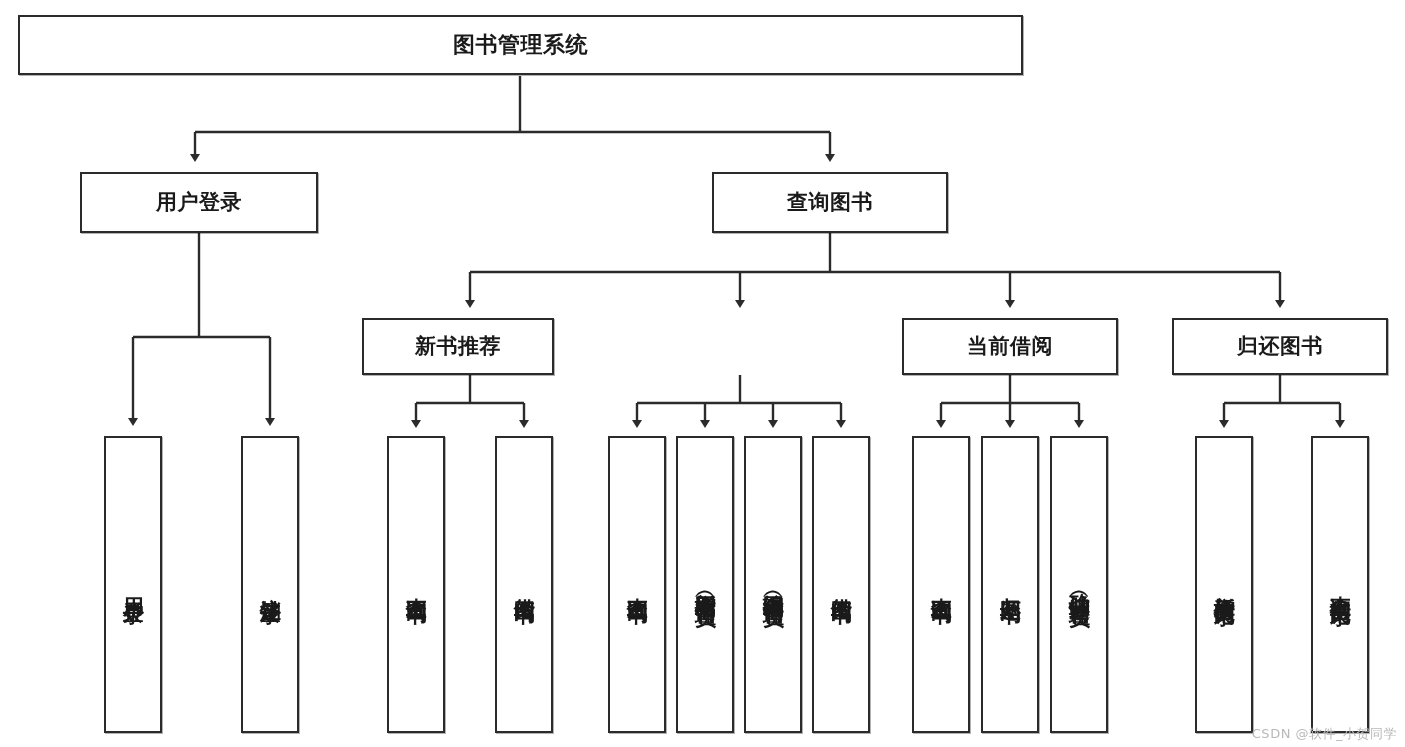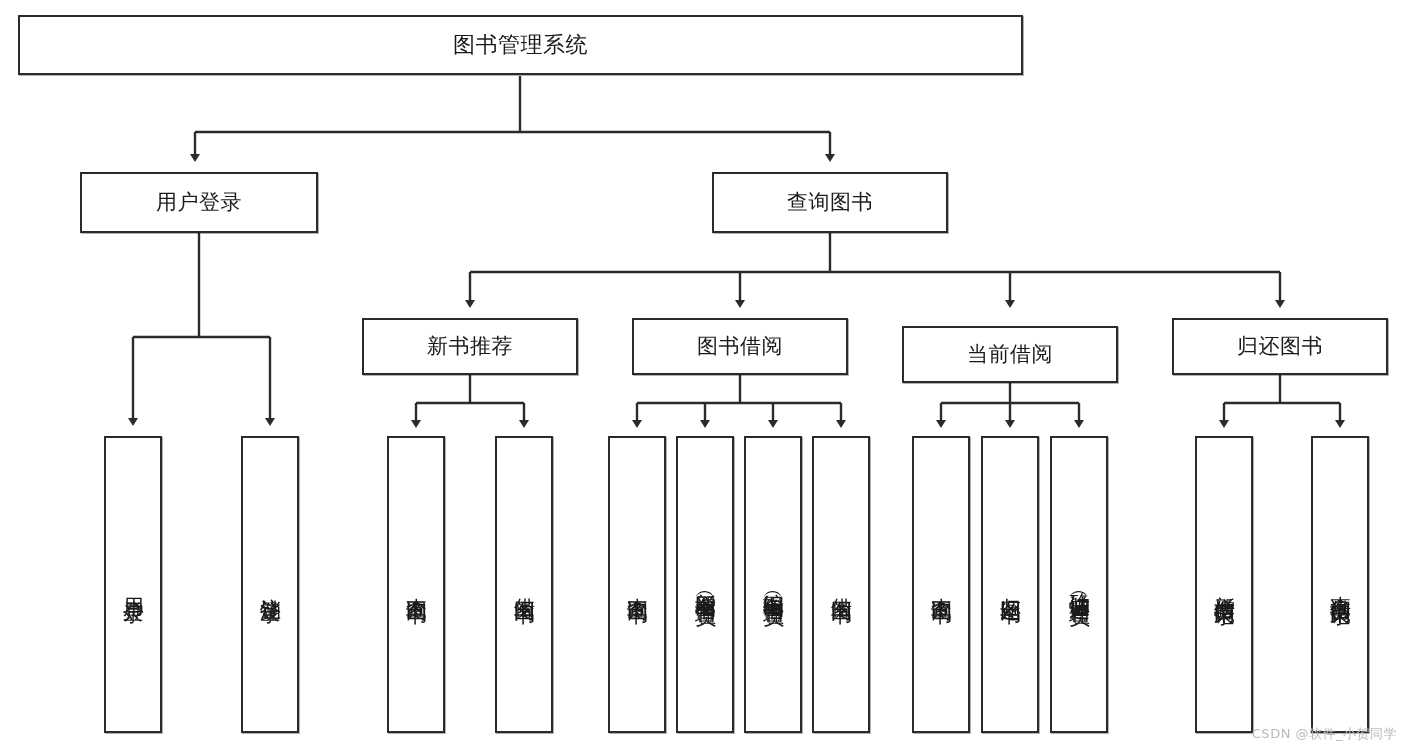--- a/index.html
+++ b/index.html
@@ -36,20 +36,21 @@
     justify-content: center;
     color: #1a1a1a;
     text-align: center;
     box-shadow: 1px 1px 0 0 rgba(0,0,0,0.30);
   }
   .node-label {
     display: block;
     line-height: 1.12;
     letter-spacing: 0.5px;
     white-space: pre-line;
+    font-weight: bold;
   }
   
   .node.horiz .node-label {
     font-size: 21px;
   }
   .node.root .node-label {
     font-size: 22px;
   }
   
   .node.vert {
@@ -136,27 +137,24 @@
     <span class="node-label">图书管理系统</span>
   </div>
 
   <div class="node horiz" style="left:80px; top:172px; width:238px; height:61px;">
     <span class="node-label">用户登录</span>
   </div>
   <div class="node horiz" style="left:712px; top:172px; width:236px; height:61px;">
     <span class="node-label">查询图书</span>
   </div>
 
-  <div class="node horiz" style="left:362px; top:318px; width:216px; height:57px;">
+  <div class="node horiz" style="left:362px; top:318px; width:192px; height:57px;">
     <span class="node-label">新书推荐</span>
   </div>
-  <div class="node horiz" style="left:632px; top:318px; width:216px; height:57px;">
-    <span class="node-label">图书借阅</span>
-  </div>
-  <div class="node horiz" style="left:902px; top:326px; width:216px; height:57px;">
+  <div class="node horiz" style="left:902px; top:318px; width:216px; height:57px;">
     <span class="node-label">当前借阅</span>
   </div>
   <div class="node horiz" style="left:1172px; top:318px; width:216px; height:57px;">
     <span class="node-label">归还图书</span>
   </div>
 
   <div class="node vert" style="left:104px; top:436px; width:58px; height:297px;">
     <span class="node-label">用户登录</span>
   </div>
   <div class="node vert" style="left:241px; top:436px; width:58px; height:297px;">

